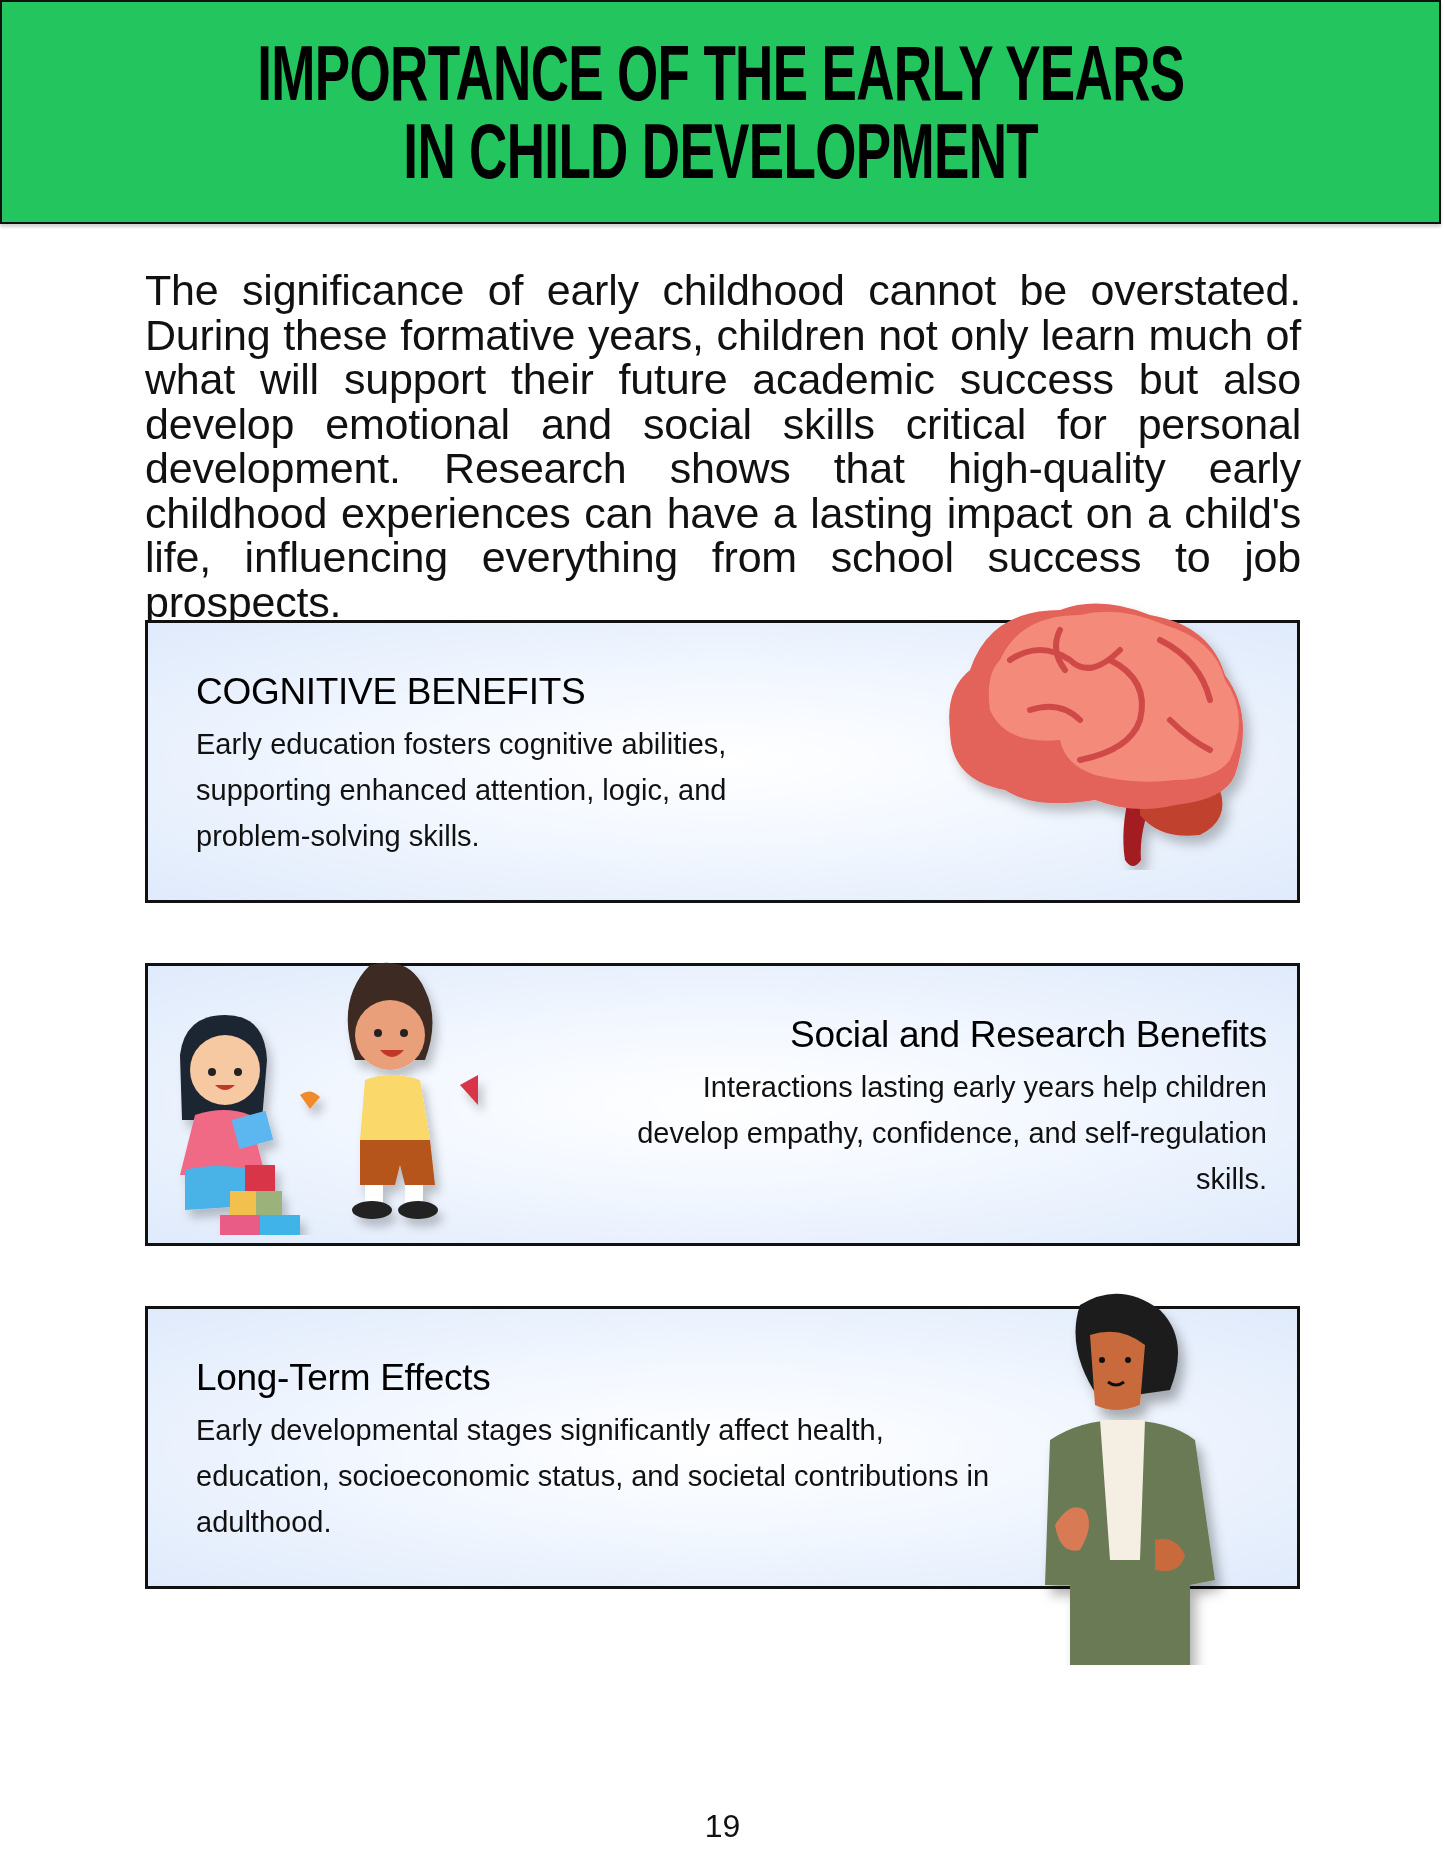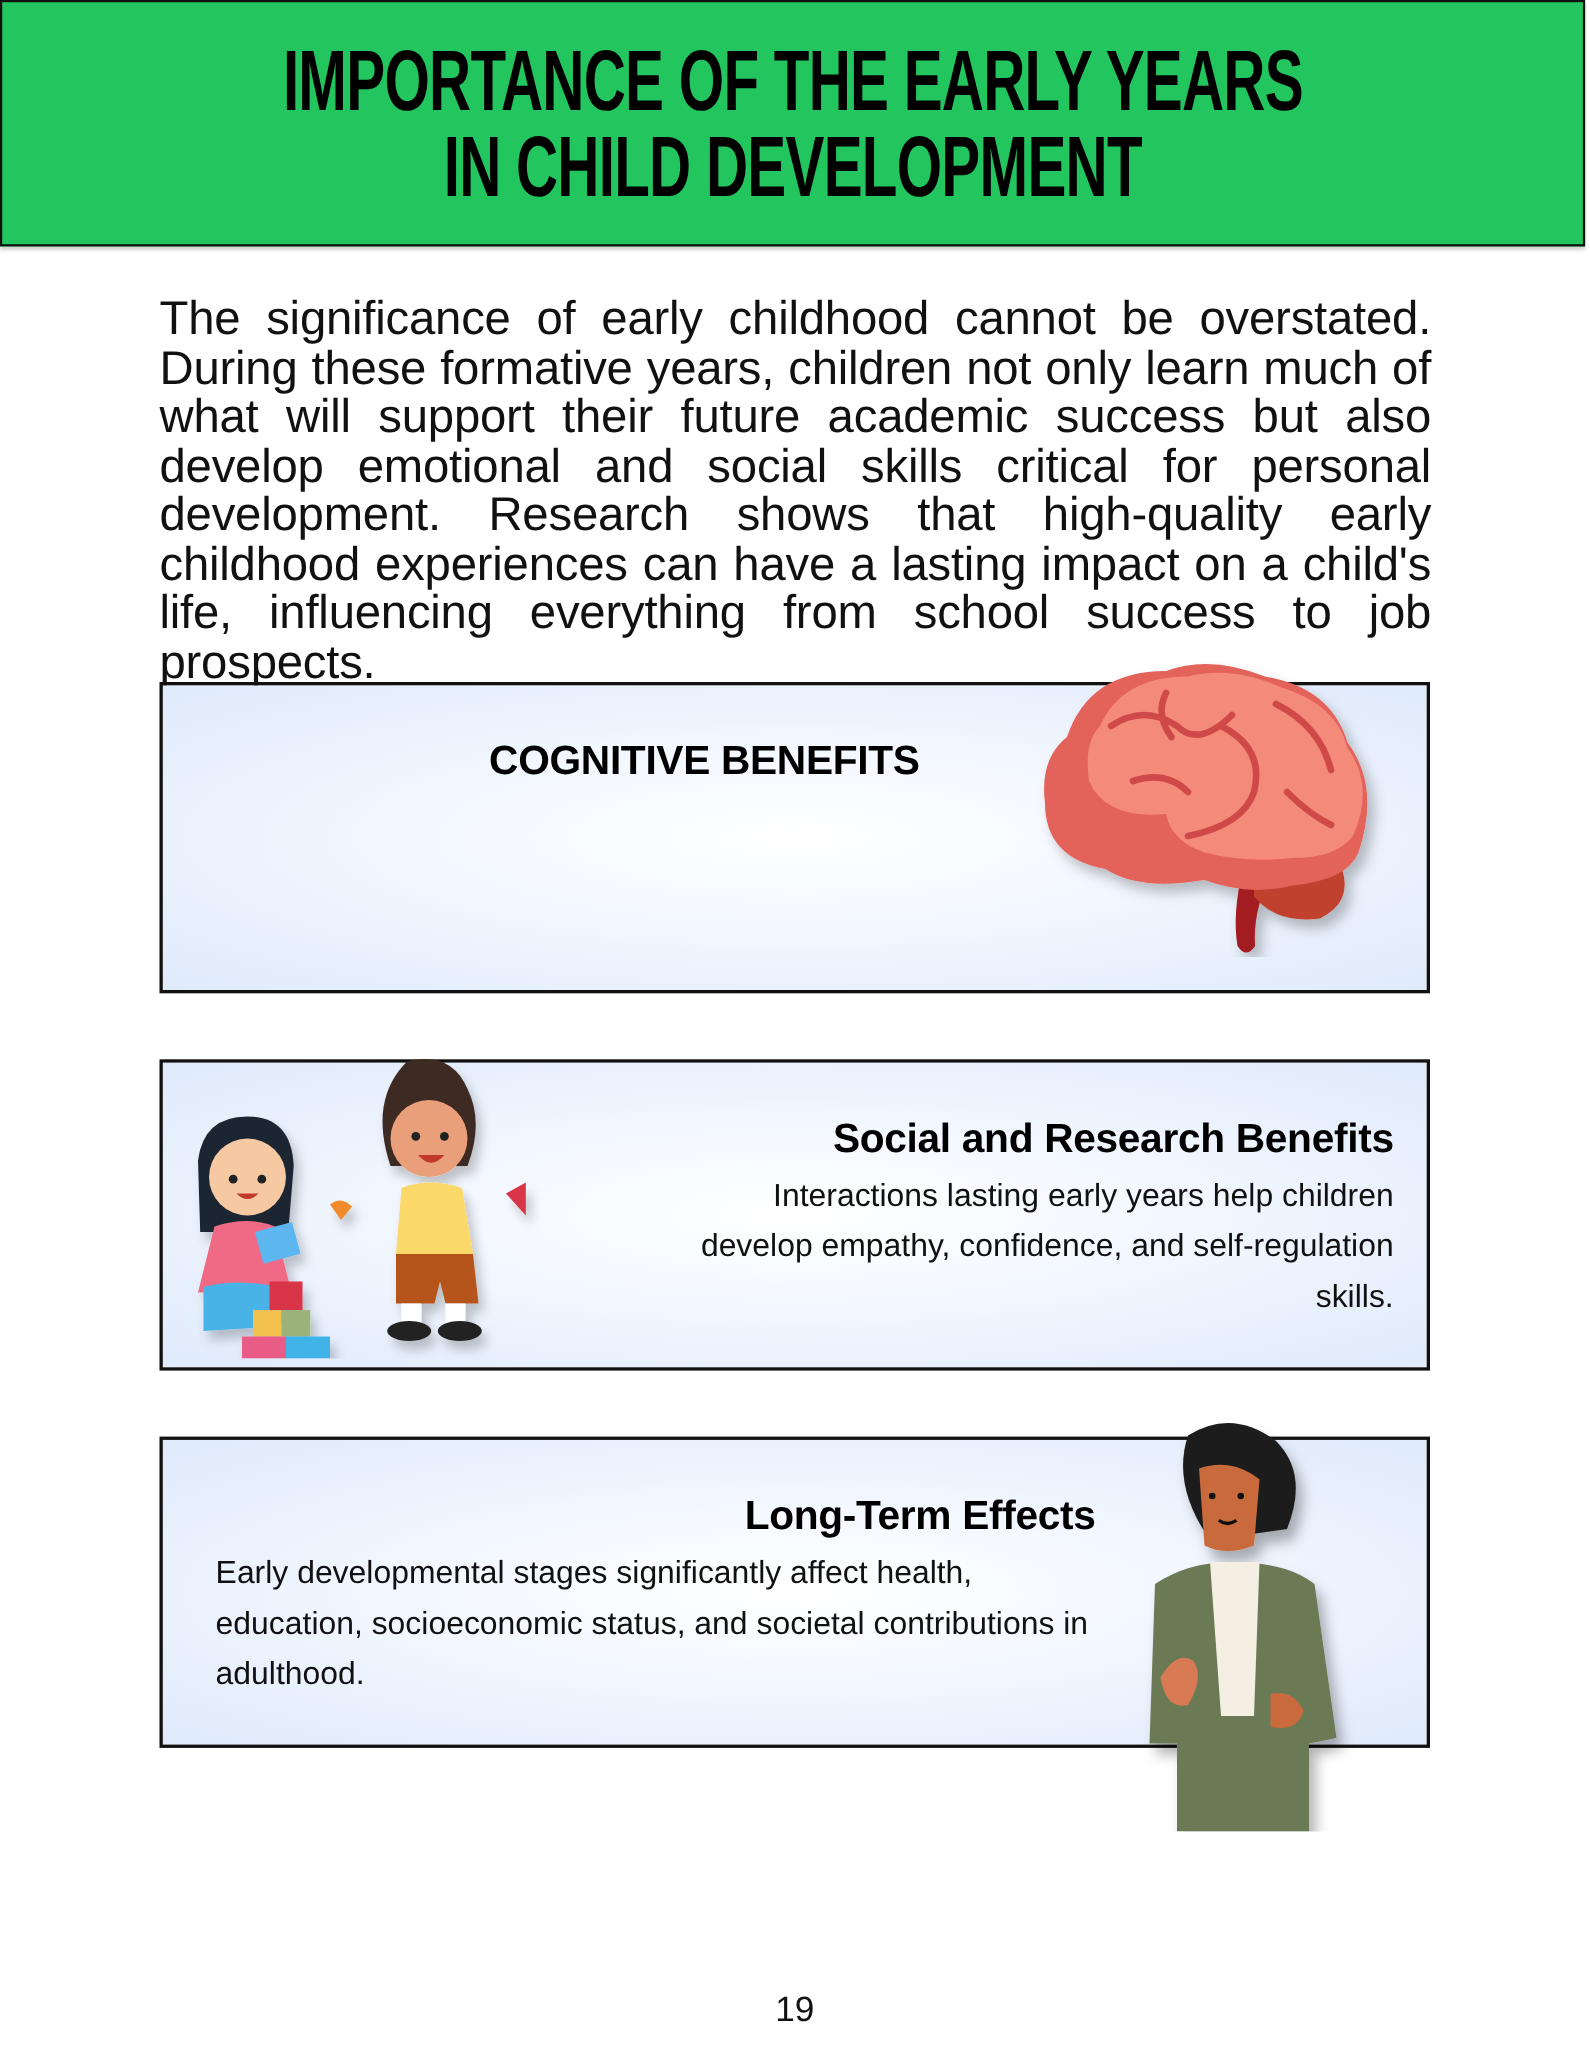--- a/index.html
+++ b/index.html
@@ -24,21 +24,21 @@
       letter-spacing: -0.2px;
     }
     .card {
       position: absolute; left: 145px; width: 1155px; height: 283px;
       border: 3px solid #111; box-sizing: border-box;
       background: radial-gradient(ellipse at 50% 50%, #ffffff 0%, #f2f7ff 45%, #dfeafb 100%);
     }
     .card1 { top: 620px; }
     .card2 { top: 963px; }
     .card3 { top: 1306px; padding-left: 32px; }
-    .card h2 { margin: 0; font-size: 37px; font-weight: 700; color: #000; letter-spacing: -0.3px; text-align: right; }
+    .card h2 { margin: 0; font-size: 37px; font-weight: 400; color: #000; letter-spacing: -0.3px; }
     .card p { margin: 0; font-size: 29px; line-height: 46px; color: #111; }
     .card1 .text { position: absolute; left: 48px; top: 48px; width: 640px; }
     .card1 h2 { margin-bottom: 8px; }
     .card2 .text { position: absolute; right: 30px; top: 48px; width: 640px; text-align: right; }
     .card2 h2 { margin-bottom: 8px; }
     .card3 .text { position: absolute; left: 48px; top: 48px; width: 800px; }
     .card3 h2 { margin-bottom: 8px; }
     .illus { position: absolute; }
     .page-num {
       position: absolute; left: 0; width: 1445px; top: 1808px; text-align: center;
@@ -51,20 +51,21 @@
 <div class="header">
   <div class="title">IMPORTANCE OF THE EARLY YEARS</div>
   <div class="title">IN CHILD DEVELOPMENT</div>
 </div>
 
 <div class="intro">The significance of early childhood cannot be overstated. During these formative years, children not only learn much of what will support their future academic success but also develop emotional and social skills critical for personal development. Research shows that high-quality early childhood experiences can have a lasting impact on a child's life, influencing everything from school success to job prospects.</div>
 
 <div class="card card1">
   <div class="text">
     <h2>COGNITIVE BENEFITS</h2>
+    <p>Early education fosters cognitive abilities, supporting enhanced attention, logic, and problem-solving skills.</p>
   </div>
 </div>
 <svg class="illus" style="left:930px; top:600px;" width="330" height="270" viewBox="0 0 330 270">
   <defs>
     <filter id="sh1" x="-20%" y="-20%" width="140%" height="140%">
       <feDropShadow dx="6" dy="8" stdDeviation="6" flood-color="#000" flood-opacity="0.25"></feDropShadow>
     </filter>
   </defs>
   <g filter="url(#sh1)">
     <path d="M200 190 q-10 40 -5 70 q8 12 16 0 q-2 -30 12 -60 z" fill="#a31f22"></path>

